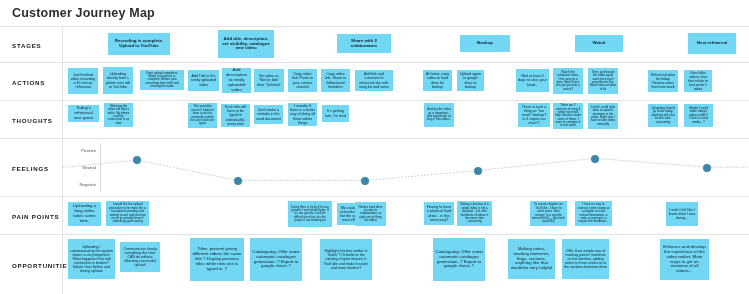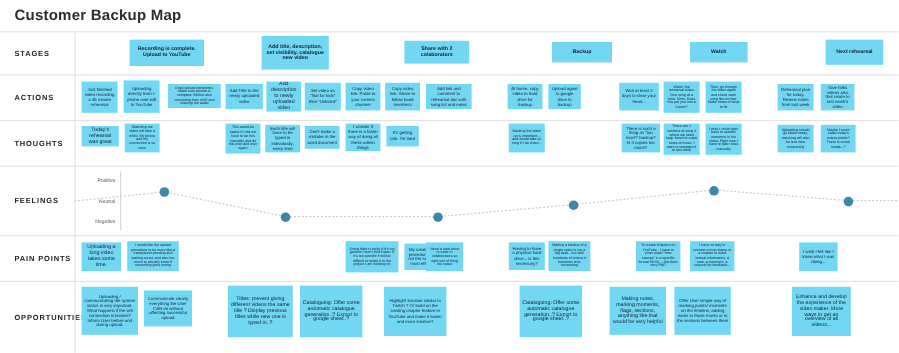--- a/index.html
+++ b/index.html
@@ -123,21 +123,21 @@
   svg.line-layer {
     position: absolute;
     left: 0; top: 0;
     width: 100%; height: 100%;
     pointer-events: none;
   }
 </style>
 </head>
 <body>
 
-<div id="title">Customer Backup Map</div>
+<div id="title">Customer Journey Map</div>
 
 <div id="map">
     <div class="row first" style="top: 0px; height: 36px;">
       <div class="row-label">STAGES</div>
       <div class="vline" style="height: 36px;"></div>
       <div class="row-body" id="body-stages">
         <div class="note stage" style="left: 46px; top: 6px; width: 62px; height: 22px;">Recording is complete. Upload to YouTube</div>
         <div class="note stage" style="left: 156px; top: 3px; width: 56px; height: 28px;">Add title, description, set visibility, catalogue new video</div>
         <div class="note stage" style="left: 275px; top: 7px; width: 54px; height: 19px;">Share with 2 colaborators</div>
         <div class="note stage" style="left: 398px; top: 8px; width: 50px; height: 17px;">Backup</div>

